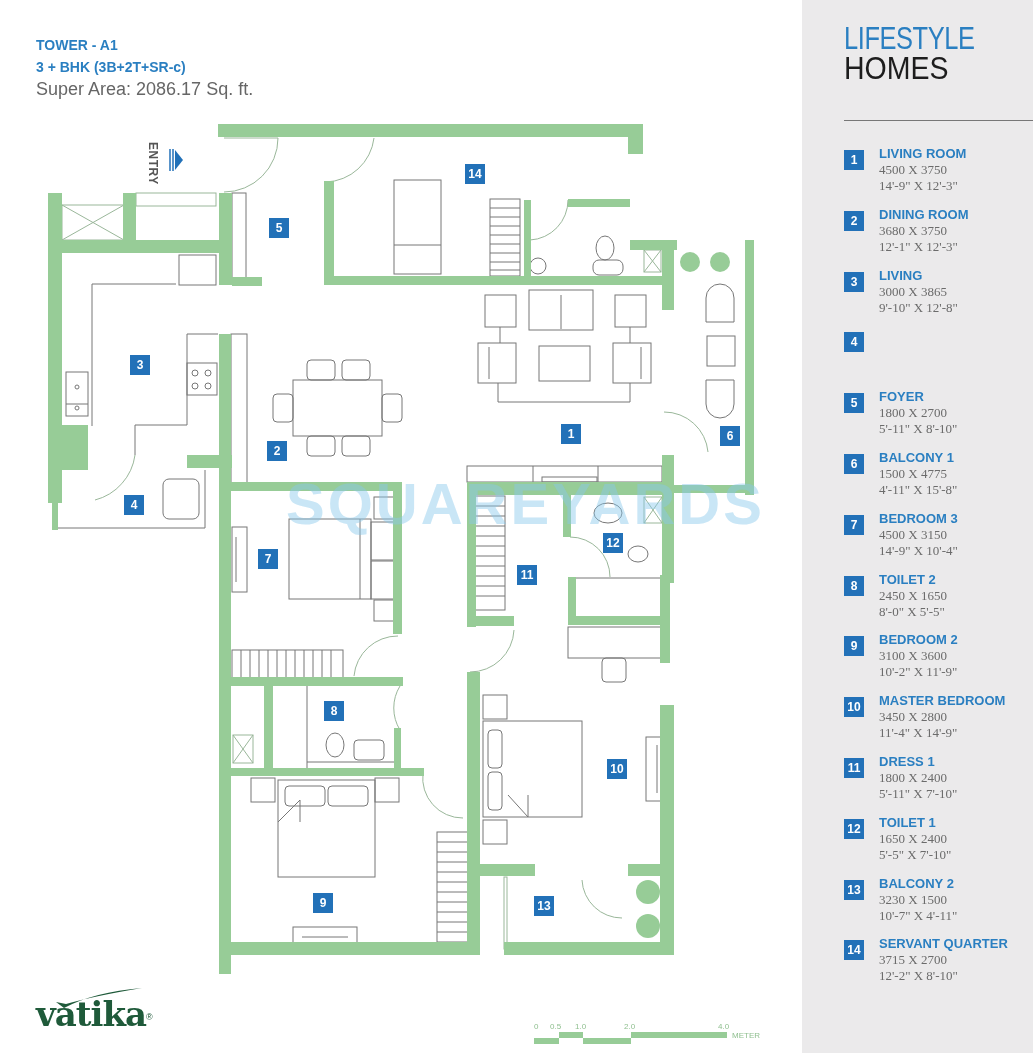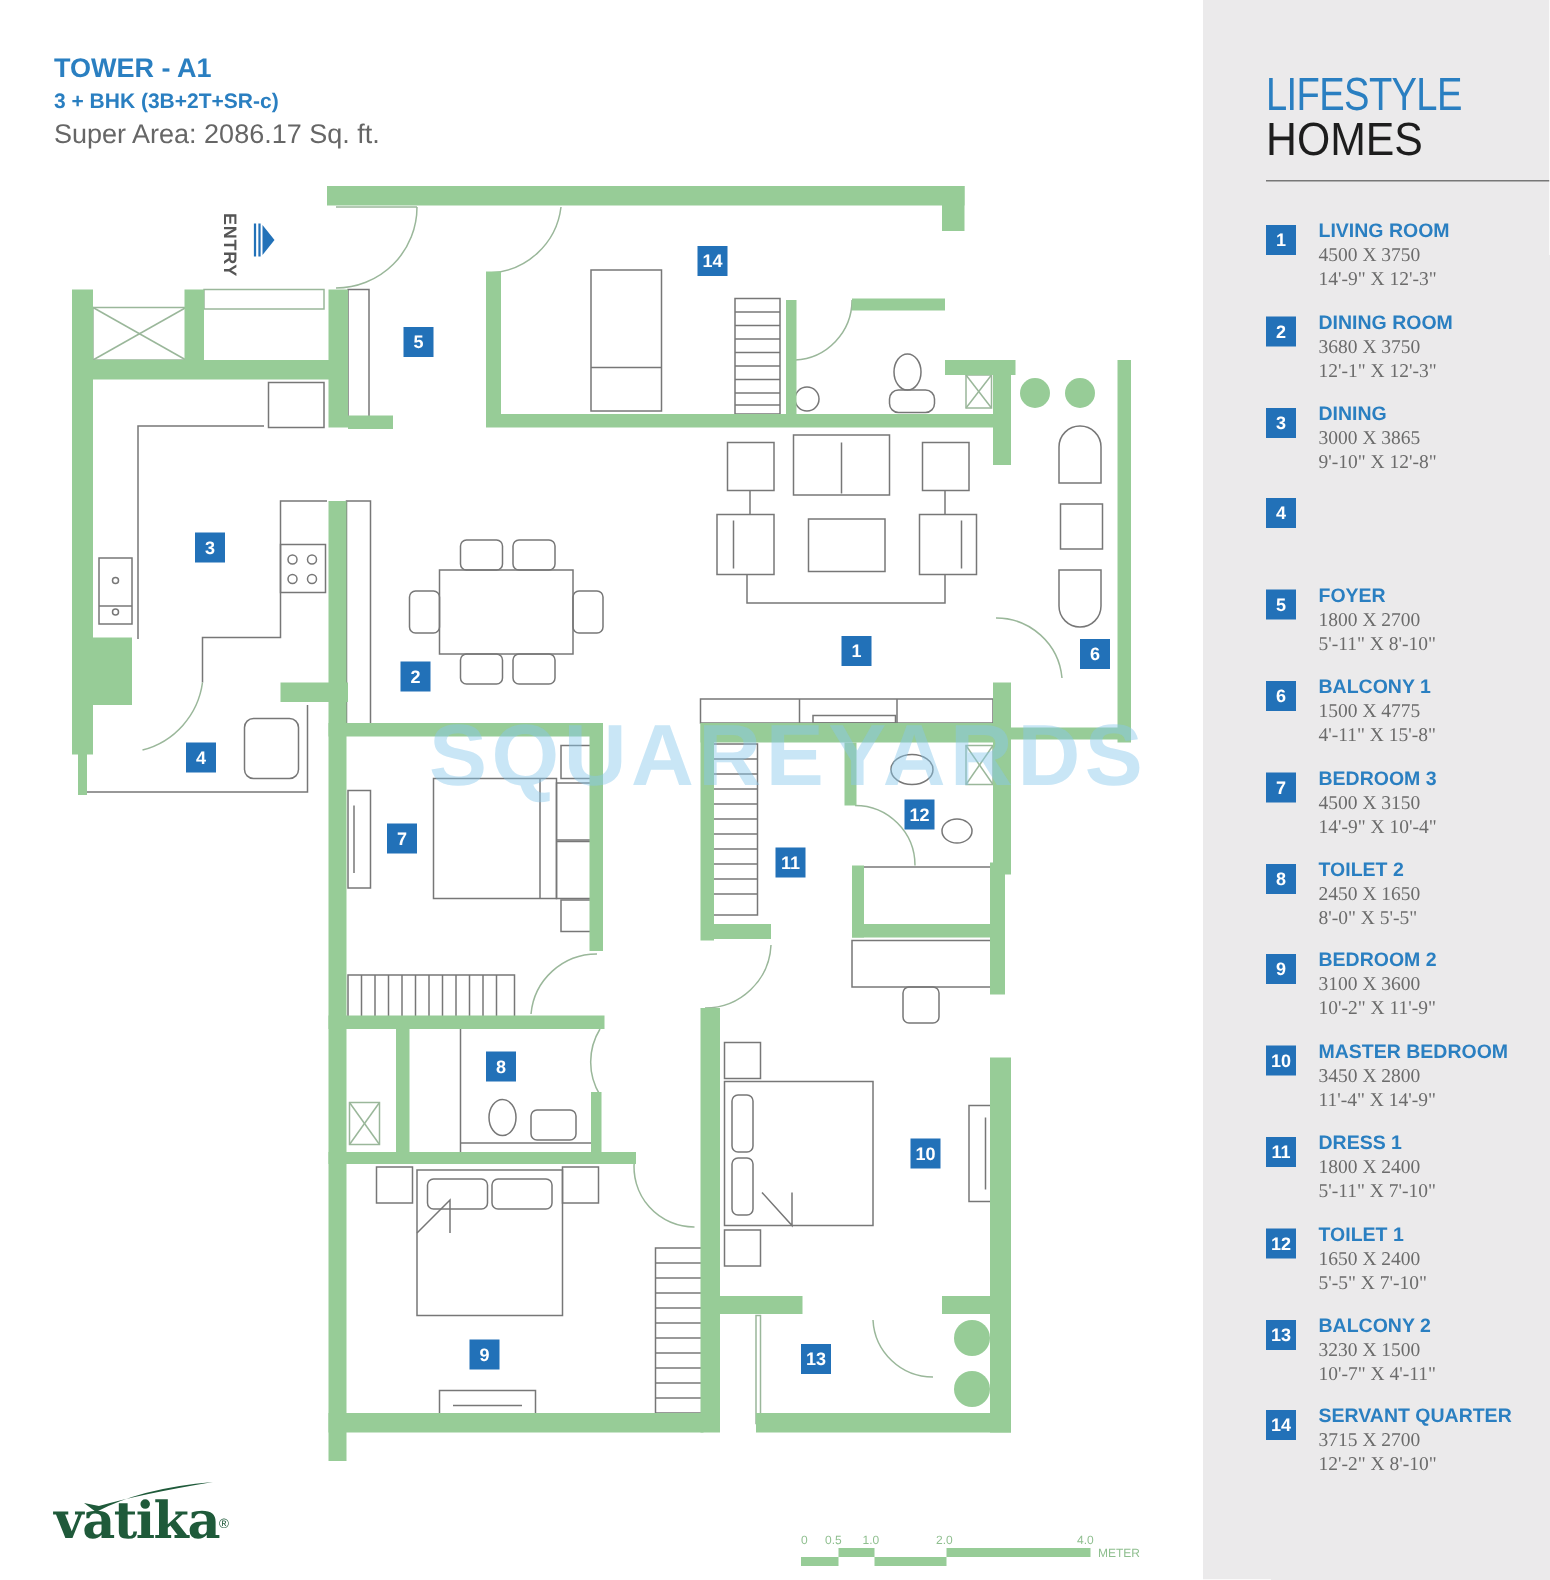--- a/index.html
+++ b/index.html
@@ -1,25 +1,25 @@
 <!DOCTYPE html>
 <html><head>
 <meta charset="utf-8">
 <style>
   * { box-sizing: border-box; margin: 0; padding: 0; }
   html, body { width: 1033px; height: 1053px; background: #ffffff; overflow: hidden; }
   body { position: relative; font-family: "Liberation Sans", sans-serif; }
 
   .header { position: absolute; left: 36px; top: 34px; }
-  .h-tower { color: #2a7fc1; font-weight: bold; font-size: 18px; line-height: 22px; }
+  .h-tower { color: #2a7fc1; font-weight: bold; font-size: 14px; line-height: 22px; }
   .h-bhk { color: #2a7fc1; font-weight: bold; font-size: 14px; line-height: 22px; }
   .h-area { color: #666; font-size: 18px; line-height: 22px; }
 
   .sidebar { position: absolute; left: 802px; top: 0; width: 231px; height: 1053px; background: #ebeaeb; }
-  .brand { position: absolute; left: 42px; top: 48px; line-height: 30px; }
+  .brand { position: absolute; left: 42px; top: 24px; line-height: 30px; }
   .brand-top { color: #2a7fc1; font-size: 31px; letter-spacing: -0.5px; font-weight: normal; display: block; transform: scaleX(0.82); transform-origin: left; }
   .brand-bot { color: #1d1d1d; font-size: 31px; letter-spacing: 0px; display: block; transform: scaleX(0.92); transform-origin: left; }
   .brand-rule { position: absolute; left: 42px; top: 120px; width: 189px; height: 1px; background: #777; }
 
   .legend { position: absolute; left: 42px; top: 146px; width: 185px; }
   .lg-item { position: relative; height: 60.8px; }
   .lg-num { position: absolute; left: 0; top: 4px; width: 20px; height: 20px; background: #2271b8; color: #fff; font-weight: bold; font-size: 12px; text-align: center; line-height: 20px; }
   .lg-text { position: absolute; left: 35px; top: 0; }
   .lg-name { color: #2a7fc1; font-weight: bold; font-size: 13px; line-height: 16px; white-space: nowrap; }
   .lg-mm, .lg-ft { color: #6b6b6b; font-size: 13px; line-height: 16px; white-space: nowrap; font-family: Liberation Serif, serif; }
@@ -348,21 +348,21 @@
         <div class="lg-num">2</div>
         <div class="lg-text">
           <div class="lg-name">DINING ROOM</div>
           <div class="lg-mm">3680 X 3750</div>
           <div class="lg-ft">12'-1" X 12'-3"</div>
         </div>
       </div>
     <div class="lg-item">
         <div class="lg-num">3</div>
         <div class="lg-text">
-          <div class="lg-name">DINING</div>
+          <div class="lg-name">LIVING</div>
           <div class="lg-mm">3000 X 3865</div>
           <div class="lg-ft">9'-10" X 12'-8"</div>
         </div>
       </div>
     <div class="lg-item">
         <div class="lg-num">4</div>
       </div>
     <div class="lg-item">
         <div class="lg-num">5</div>
         <div class="lg-text">

